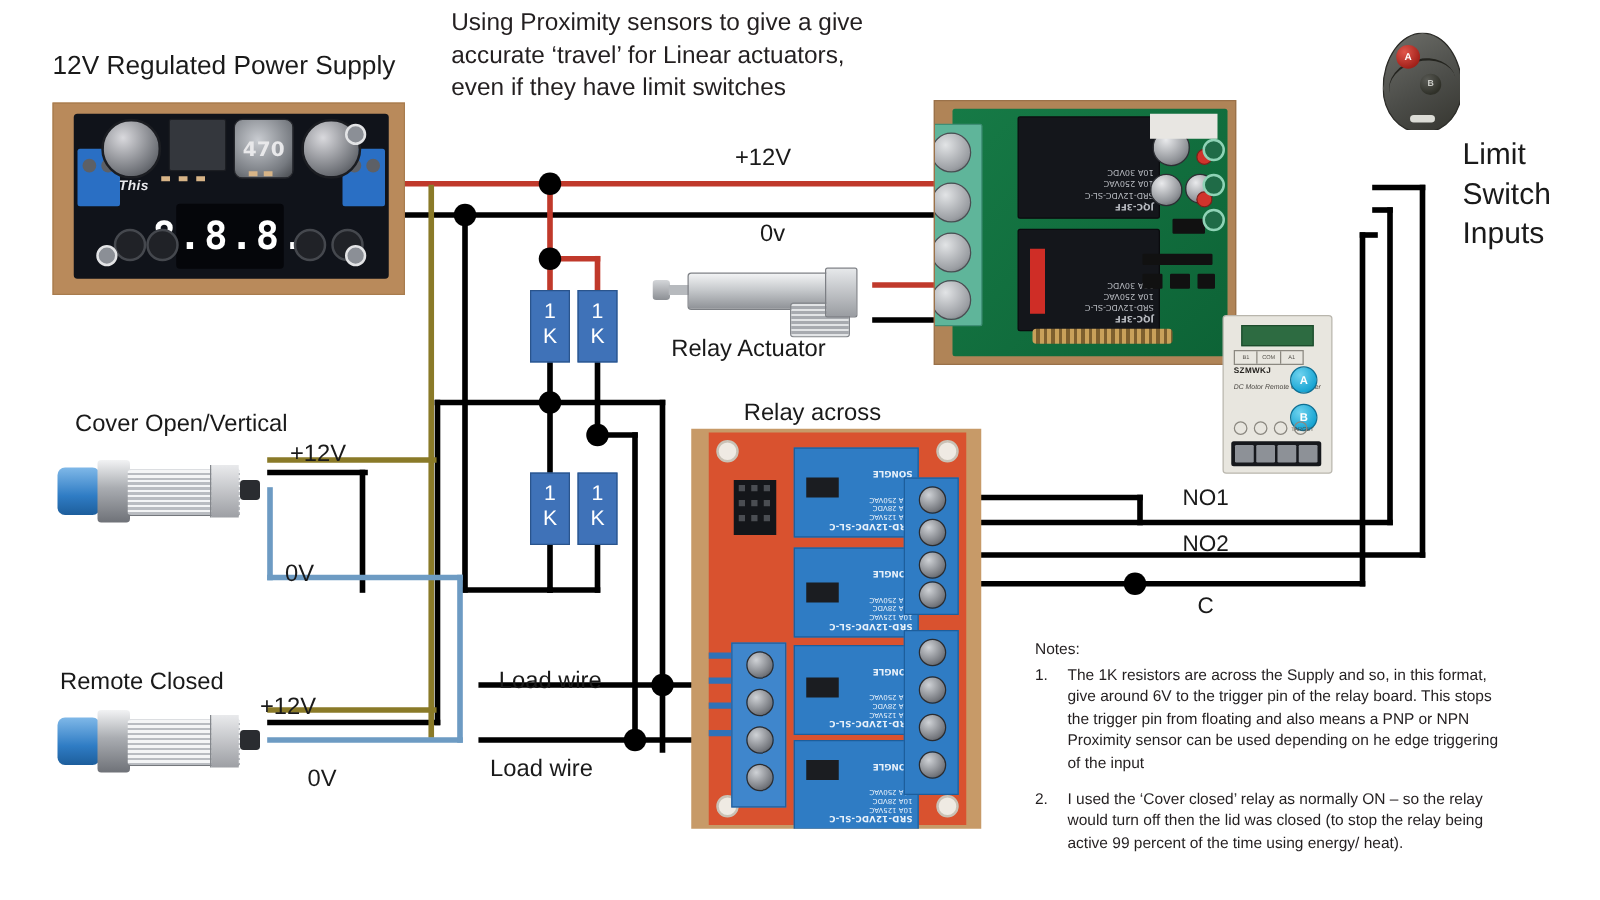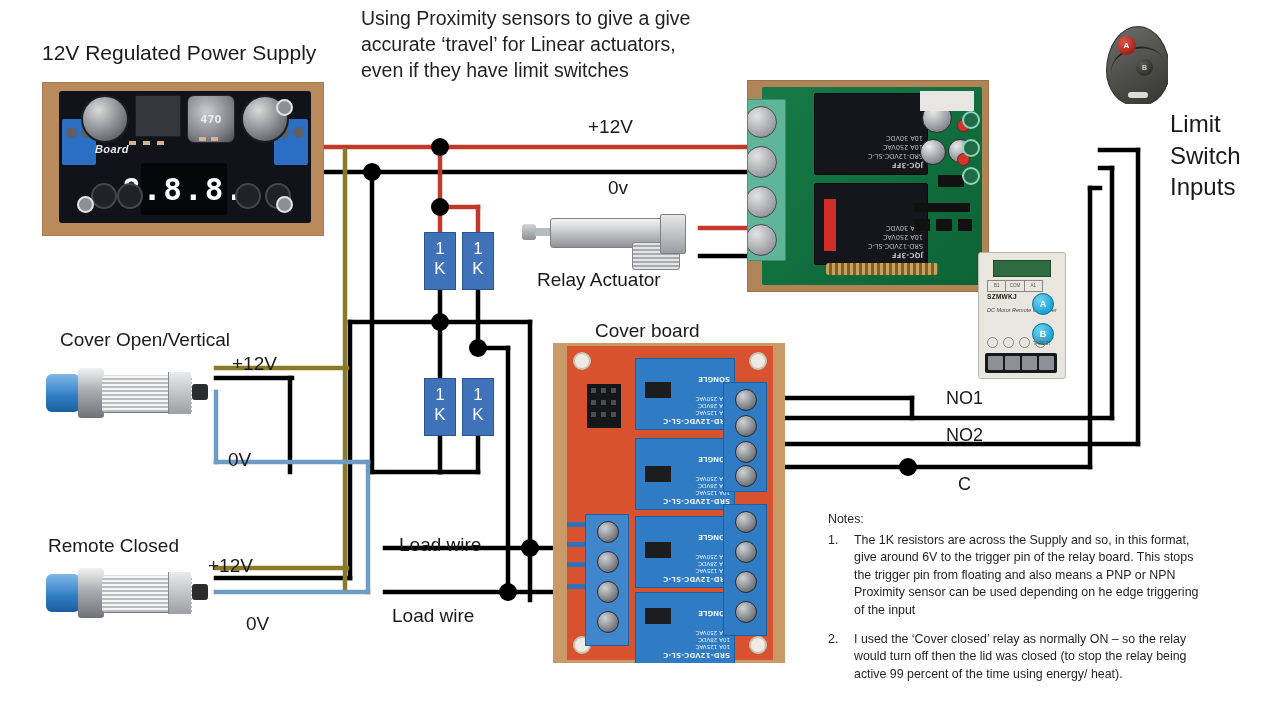--- a/index.html
+++ b/index.html
@@ -28,21 +28,21 @@
   #psu .tb i{position:absolute;width:11px;height:11px;border-radius:50%;
        background:#5d6066;top:8px;}
   #psu .tb i.a{left:4px;} #psu .tb i.b{left:19px;}
   #psu .cap{position:absolute;width:44px;height:44px;border-radius:50%;
        background:radial-gradient(circle at 35% 30%,#d9d9dd,#6d7076 70%,#3b3d42);
        border:2px solid #1b1d22;top:4px;}
   #psu .cap.c1{left:22px;}
   #psu .cap.c4{left:182px;}
   #psu .ind{position:absolute;left:128px;top:4px;width:46px;height:46px;border-radius:7px;
        background:radial-gradient(circle at 40% 35%,#c9ccd1,#767a80 70%,#45484d);
-       border:1px solid #25272c;color:#e8e8ea;font-size:10px;font-weight:bold;
+       border:1px solid #25272c;color:#e8e8ea;font-size:16px;font-weight:bold;
        display:flex;align-items:center;justify-content:center;font-family:"DejaVu Sans",sans-serif;}
   #psu .chip{position:absolute;left:76px;top:4px;width:44px;height:40px;background:#34373d;
        border:1px solid #1b1d22;border-radius:2px;}
   #psu .drok{position:absolute;left:36px;top:52px;color:#e9e9ec;font-size:11px;
        font-style:italic;font-weight:bold;letter-spacing:.4px;}
   #psu .seg{position:absolute;left:82px;top:72px;width:86px;height:52px;background:#05060a;
        border-radius:3px;display:flex;align-items:center;justify-content:center;gap:3px;}
   #psu .seg span{color:#fff;font-size:31px;font-weight:bold;letter-spacing:2px;
        font-family:"DejaVu Sans Mono",monospace;line-height:1;}
   #psu .pot{position:absolute;width:22px;height:22px;border-radius:50%;background:#202227;
@@ -273,21 +273,21 @@
           <i class="b"></i>
         </div>
       <div class="tb r">
           <i class="a"></i>
           <i class="b"></i>
         </div>
       <div class="cap c1"></div>
       <div class="chip"></div>
       <div class="ind">470</div>
       <div class="cap c4"></div>
-      <div class="drok">Board</div>
+      <div class="drok">This</div>
       <div class="seg">
         <span>8.8.8.</span>
       </div>
       <div class="pot p1"></div>
         <div class="pot p2"></div>
       <div class="pot p3"></div>
         <div class="pot p4"></div>
       <div class="smd" style="left:70px;top:50px;"></div>
       <div class="smd" style="left:84px;top:50px;"></div>
       <div class="smd" style="left:98px;top:50px;"></div>
@@ -502,21 +502,21 @@
 
   <div class="lbl" style="left:1170px;top:108px;font-size:24px;line-height:1.32;">Limit
 Switch
 Inputs</div>
 
   <div class="lbl" style="left:588px;top:115px;font-size:19px;">+12V</div>
   <div class="lbl" style="left:608px;top:176px;font-size:19px;">0v</div>
 
   <div class="lbl" style="left:537px;top:268px;font-size:19px;">Relay Actuator</div>
 
-  <div class="lbl" style="left:595px;top:319px;font-size:19px;">Cover board</div>
+  <div class="lbl" style="left:595px;top:319px;font-size:19px;">Relay across</div>
 
   <div class="lbl" style="left:60px;top:328px;font-size:19px;">Cover Open/Vertical</div>
   <div class="lbl" style="left:232px;top:352px;font-size:19px;">+12V</div>
   <div class="lbl" style="left:228px;top:448px;font-size:19px;">0V</div>
 
   <div class="lbl" style="left:48px;top:534px;font-size:19px;">Remote Closed</div>
   <div class="lbl" style="left:208px;top:554px;font-size:19px;">+12V</div>
   <div class="lbl" style="left:246px;top:612px;font-size:19px;">0V</div>
 
   <div class="lbl" style="left:399px;top:533px;font-size:19px;">Load wire</div>

